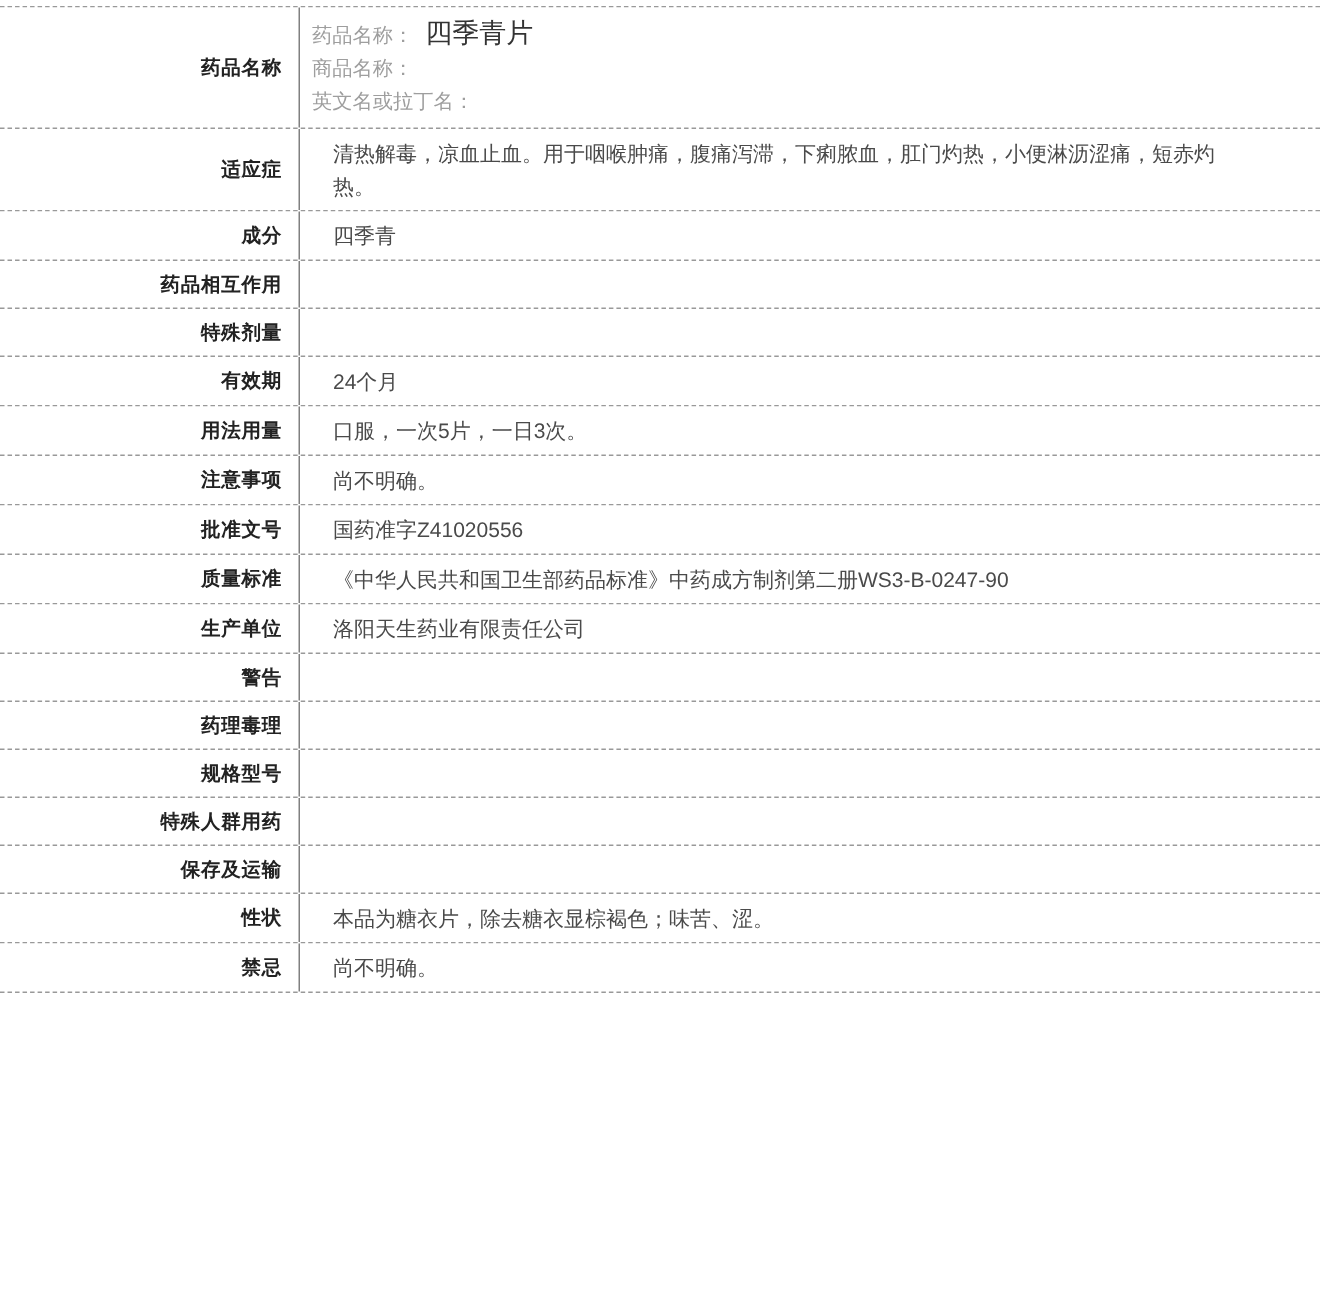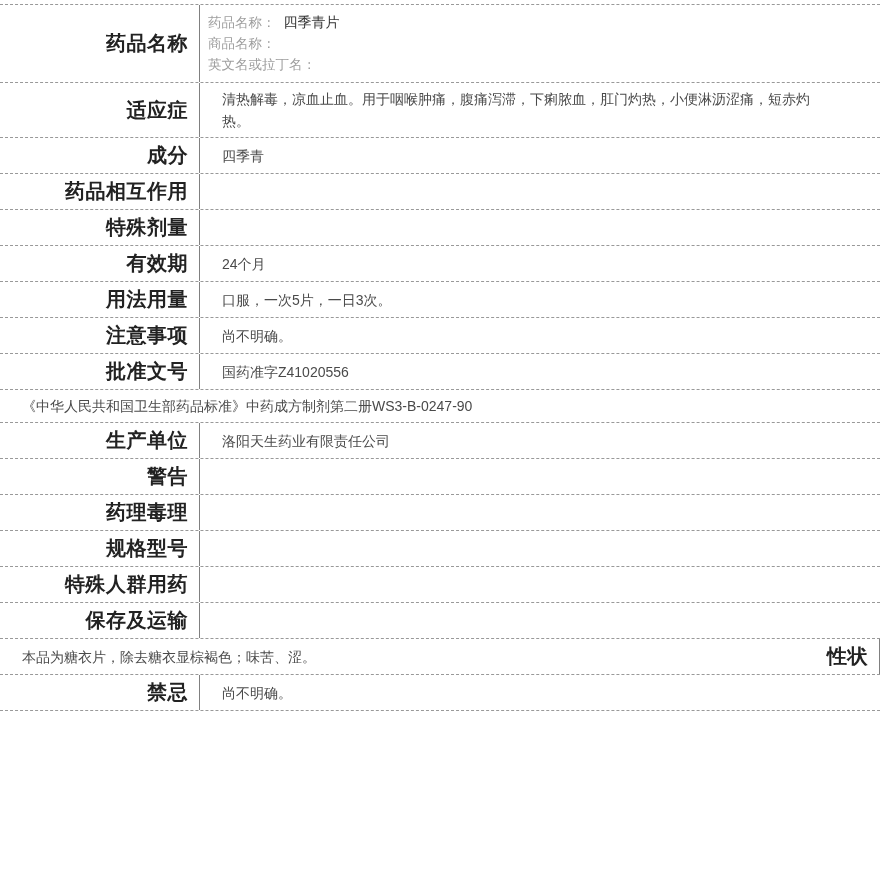--- a/index.html
+++ b/index.html
@@ -33,21 +33,21 @@
     background: var(--page-bg);
   }
   .cell.label {
     flex: 0 0 200px;
     width: 200px;
     border-right: 1px solid var(--border-solid);
     display: flex;
     align-items: center;
     justify-content: flex-end;
     padding: 4px 11px 4px 4px;
-    font-size: 20px;
+    font-size: 13px;
     font-weight: bold;
     color: var(--label-color);
     letter-spacing: 0.5px;
   }
   .cell.value {
     flex: 1 1 auto;
     display: flex;
     align-items: center;
     padding: 5px 70px 5px 22px;
     font-size: 14px;
@@ -60,21 +60,21 @@
     padding: 7px 20px 7px 8px;
   }
   .name-cell .field {
     line-height: 21px;
     font-size: 13.5px;
     color: var(--muted-color);
     white-space: nowrap;
   }
   .name-cell .field .field-val {
     color: var(--name-color);
-    font-size: 14px;
+    font-size: 18px;
     margin-left: 8px;
   }
 </style>
 </head>
 <body>
 
 <div class="table" id="drug-table">
     <div class="row">
       <div class="cell label">药品名称</div>
       <div class="cell value name-cell">
@@ -125,20 +125,21 @@
         <div class="text">尚不明确。</div>
       </div>
     </div>
     <div class="row">
       <div class="cell label">批准文号</div>
       <div class="cell value">
         <div class="text">国药准字Z41020556</div>
       </div>
     </div>
     <div class="row">
+      <div class="cell label">质量标准</div>
       <div class="cell value">
         <div class="text">《中华人民共和国卫生部药品标准》中药成方制剂第二册WS3-B-0247-90</div>
       </div>
     </div>
     <div class="row">
       <div class="cell label">生产单位</div>
       <div class="cell value">
         <div class="text">洛阳天生药业有限责任公司</div>
       </div>
     </div>
@@ -163,24 +164,24 @@
     <div class="row">
       <div class="cell label">特殊人群用药</div>
       <div class="cell value">
         <div class="text"></div>
       </div>
     </div>
     <div class="row">
       <div class="cell label">保存及运输</div>
     </div>
     <div class="row">
+      <div class="cell label">性状</div>
       <div class="cell value">
         <div class="text">本品为糖衣片，除去糖衣显棕褐色；味苦、涩。</div>
       </div>
-      <div class="cell label">性状</div>
     </div>
     <div class="row">
       <div class="cell label">禁忌</div>
       <div class="cell value">
         <div class="text">尚不明确。</div>
       </div>
     </div>
   </div>
 
 </body></html>

